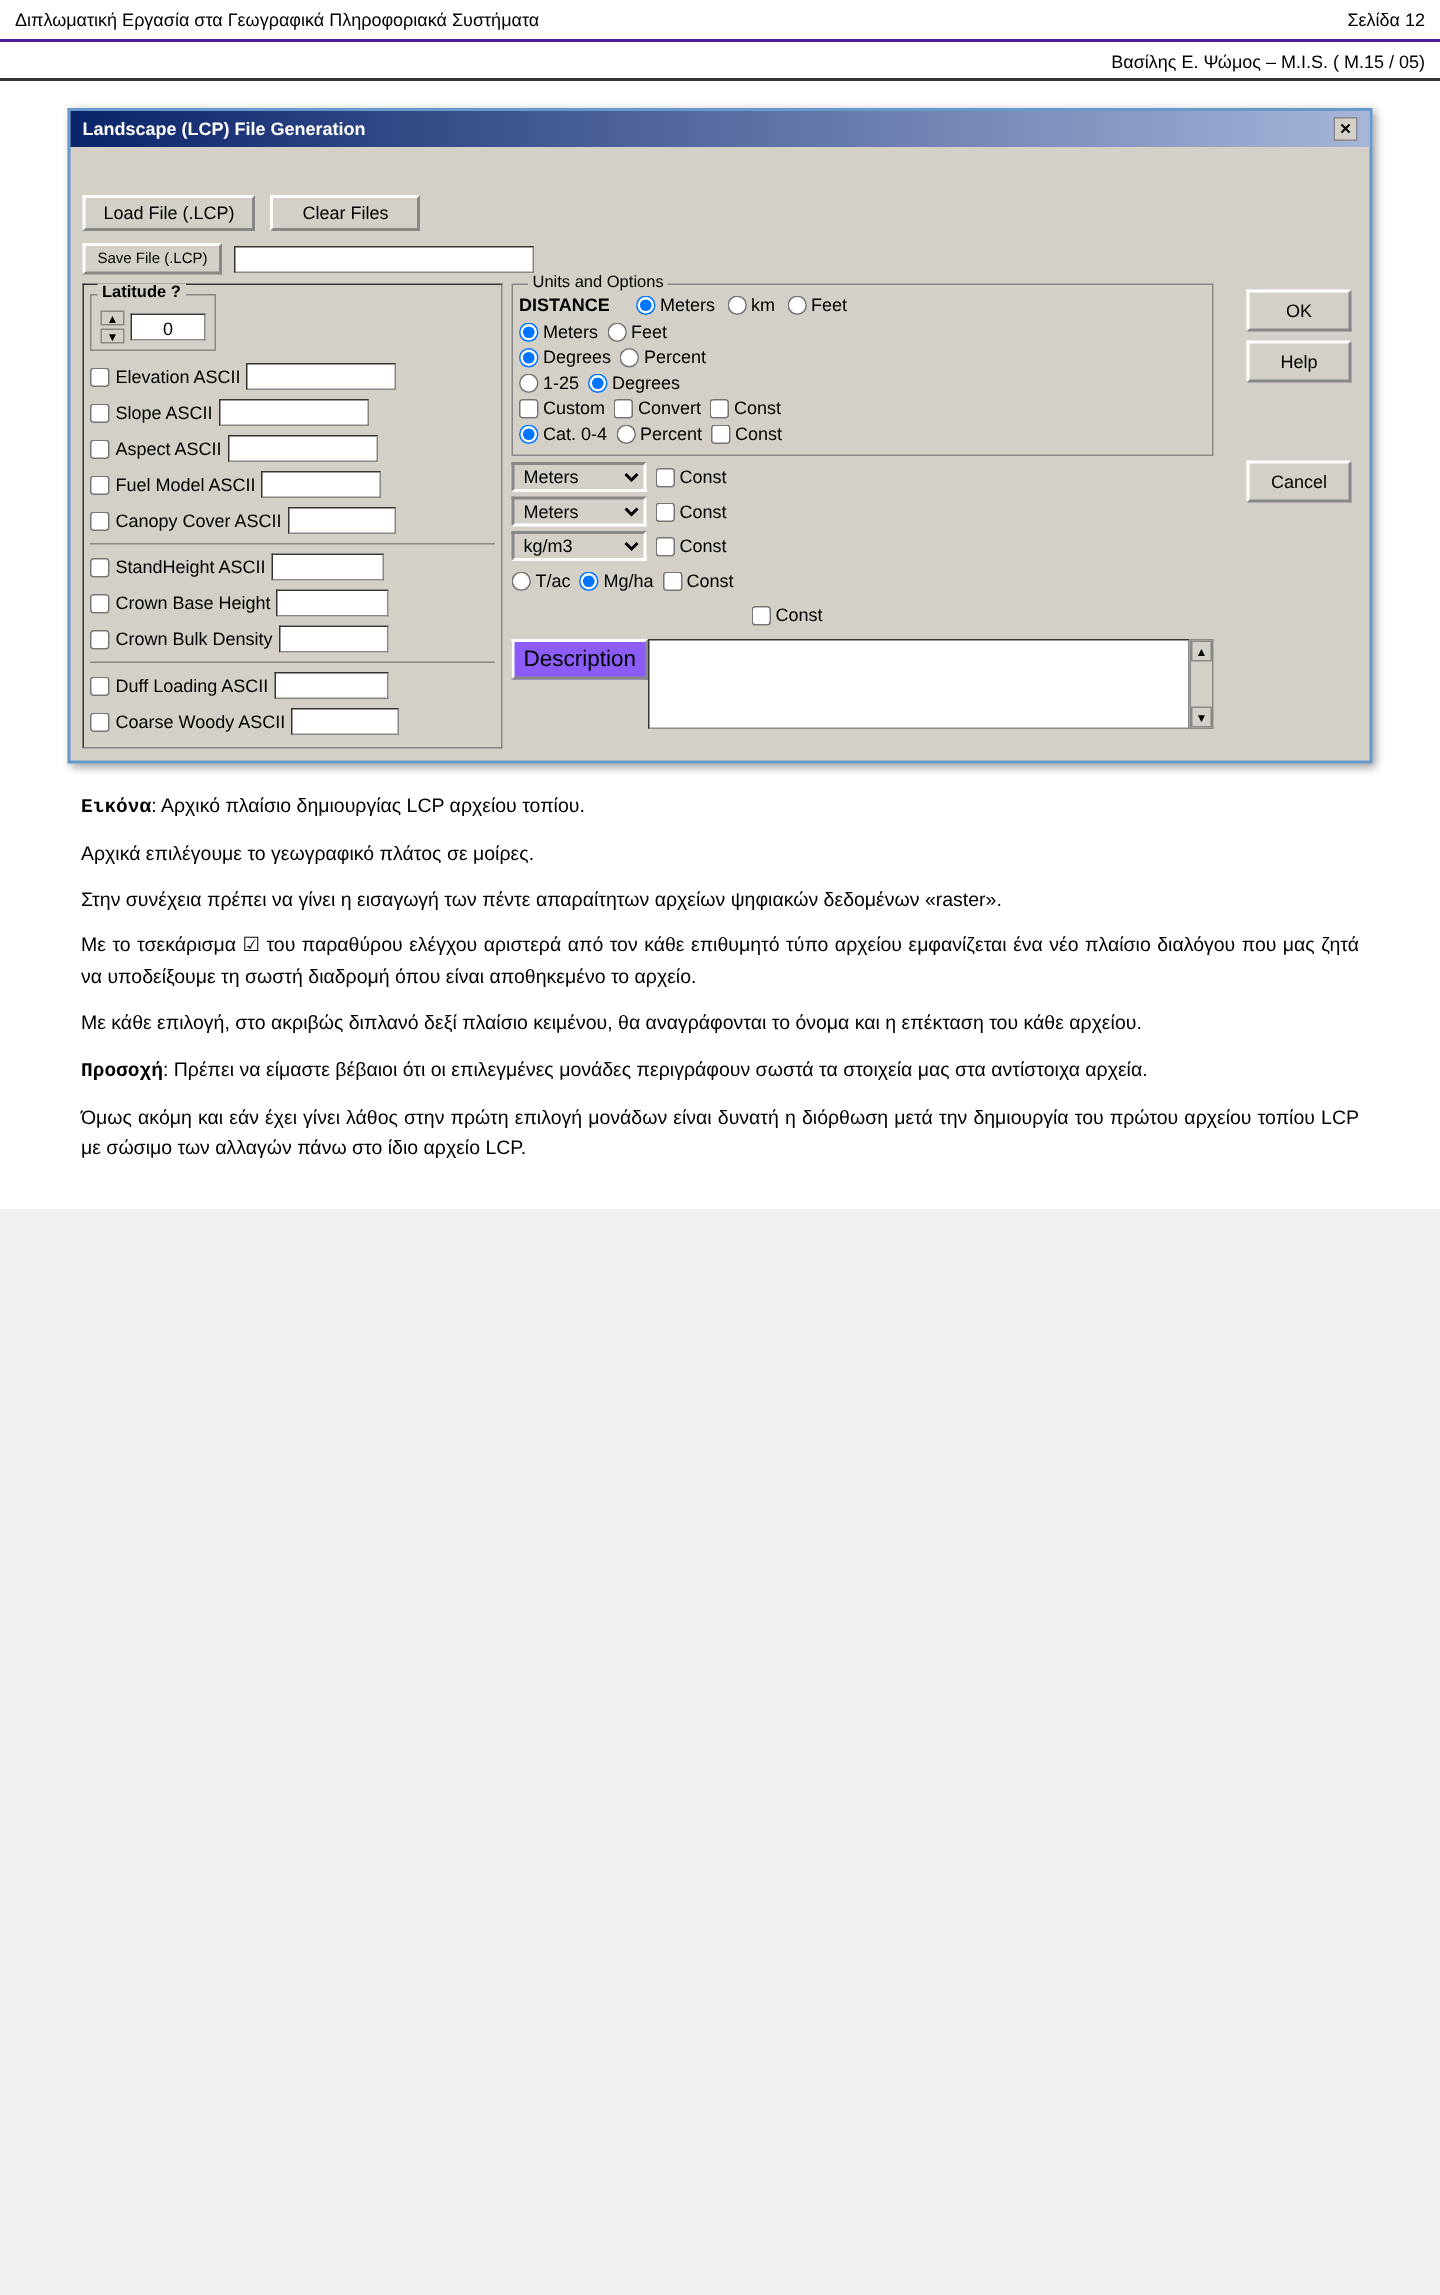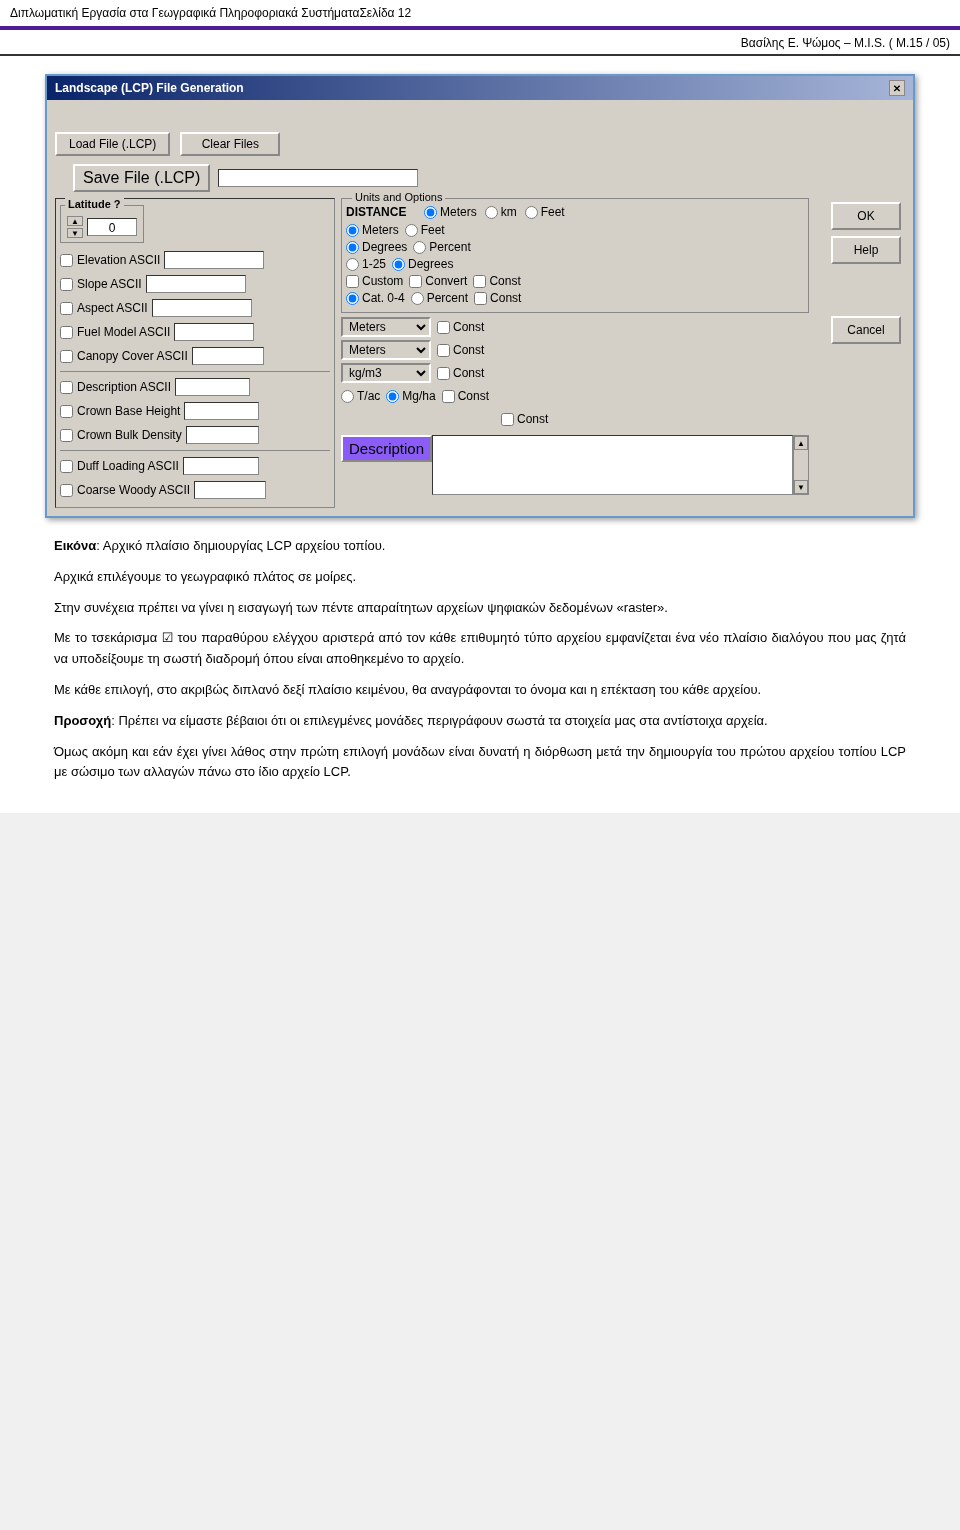--- a/index.html
+++ b/index.html
@@ -8,24 +8,24 @@
       background: #f0f0f0;
       width: 960px;
       min-height: 1530px;
       font-size: 13px;
       color: #000;
     }
 
     
     .page-header {
       display: flex;
-      justify-content: flex-start;
+      justify-content: space-between;
       padding: 6px 10px;
       font-size: 12px;
-      border-bottom: 4px solid #4c1d95;
+      border-bottom: 2px solid #4c1d95;
       background: #fff;
     }
 
     
     .main-content {
       padding: 10px 24px;
       background: #fff;
     }
 
     
@@ -87,24 +87,23 @@
       display: flex;
       gap: 8px;
       align-items: center;
       margin-bottom: 6px;
     }
     .save-label-btn {
       background: #d4d0c8;
       border: 2px solid;
       border-color: #fff #888 #888 #fff;
       padding: 3px 8px;
-      font-size: 16px;
+      font-size: 10px;
       cursor: pointer;
       white-space: nowrap;
-      margin-left: 18px;
     }
 
     
     .panels-row {
       display: flex;
       gap: 6px;
     }
 
     
     .left-panel {
@@ -335,20 +334,21 @@
       background: #fff;
       line-height: 1.6;
     }
     .text-content p {
       margin-bottom: 10px;
       text-align: justify;
       font-size: 13px;
     }
     .bold-text {
       font-weight: bold;
+      font-family: Liberation Mono, monospace;
     }
 
     
     .inner-group {
       border: 1px solid #888;
       padding: 6px 4px 4px 4px;
       position: relative;
       margin-bottom: 4px;
     }
     .inner-group-title {
@@ -431,21 +431,21 @@
               <input type="text" class="text-input-small" style="width: 80px;">
             </div>
             <div class="checkbox-row">
               <input type="checkbox" style="">
               <span class="checkbox-label">Canopy Cover ASCII</span>
               <input type="text" class="text-input-small" style="width: 72px;">
             </div>
             <div class="separator"></div>
             <div class="checkbox-row">
               <input type="checkbox" style="">
-              <span class="checkbox-label">Description ASCII</span>
+              <span class="checkbox-label">StandHeight ASCII</span>
               <input type="text" class="text-input-small" style="width: 75px;">
             </div>
             <div class="checkbox-row">
               <input type="checkbox" style="">
               <span class="checkbox-label">Crown Base Height</span>
               <input type="text" class="text-input-small" style="width: 75px;">
             </div>
             <div class="checkbox-row">
               <input type="checkbox" style="">
               <span class="checkbox-label">Crown Bulk Density</span>

